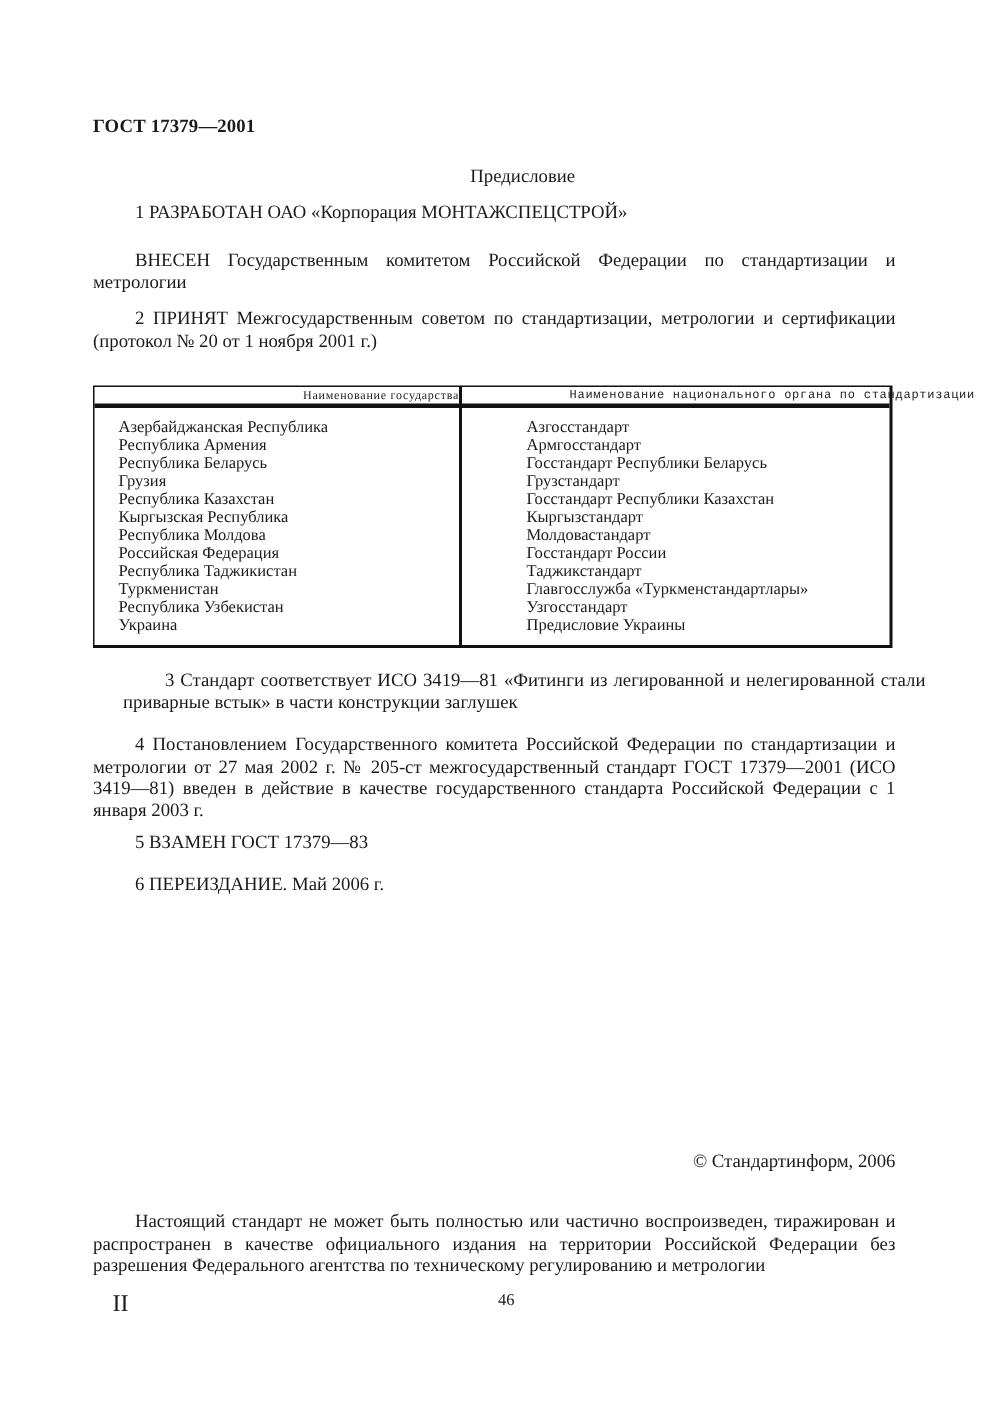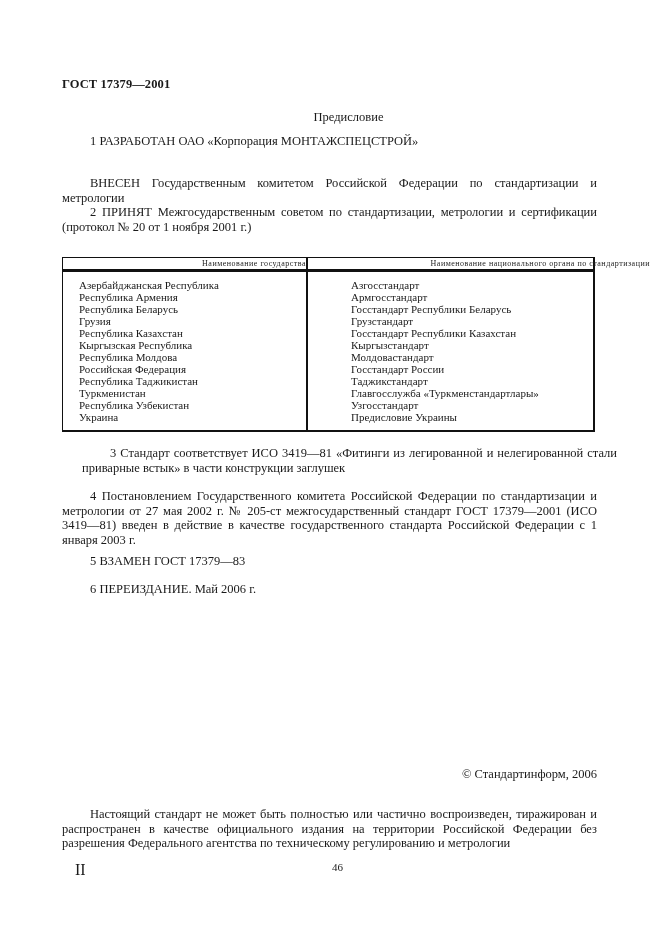--- a/index.html
+++ b/index.html
@@ -20,39 +20,39 @@
     border-top: 1px solid #111;
     border-left: 1px solid #111;
     border-right: 2px solid #111;
     border-bottom: 2px solid #111;
     box-sizing: border-box;
   }
   .tbl .hdr-bar { position: absolute; left: 0; right: 0; top: 11px; height: 3px; background: #111; }
   .tbl .vdiv { position: absolute; top: 0; bottom: 0; left: 243px; width: 2px; background: #111; }
   .tbl .hcell { position: absolute; top: 1px; height: 10px; font-size: 8px; letter-spacing: 0.5px; text-align: right; line-height: 10px; color: #222; }
   .tbl .hcell.c1 { left: 0; width: 243px; }
-  .tbl .hcell.c2 { left: 245px; width: 342px; }
+  .tbl .hcell.c2 { left: 245px; width: 342px; font-family: Liberation Mono, monospace; }
   .tbl .col { position: absolute; top: 21px; font-size: 11px; line-height: 12px; }
   .tbl .col.c1 { left: 16px; }
   .tbl .col.c2 { left: 288px; }
   .tbl .col div { white-space: nowrap; }
 
   .copy { right: 64px; text-align: right; font-size: 12.5px; line-height: 14.5px; }
   .footer-left { left: 75px; top: 861px; font-size: 16px; }
   .footer-center { left: 0; width: 661px; top: 861px; text-align: center; font-size: 11px; padding-left: 14px; box-sizing: border-box; }
 </style>
 </head>
 <body>
 
 <div class="abs doc-code">ГОСТ 17379—2001</div>
 <div class="abs heading">Предисловие</div>
 
 <div class="abs para single" style="top:134px;"><span class="indent"></span><span>1 РАЗРАБОТАН ОАО «Корпорация МОНТАЖСПЕЦСТРОЙ»</span></div>
 
-<div class="abs para" style="top:176px;"><span class="indent"></span><span>ВНЕСЕН Государственным комитетом Российской Федерации по стандартизации и метрологии</span></div>
+<div class="abs para" style="top:166px;"><span class="indent"></span><span>ВНЕСЕН Государственным комитетом Российской Федерации по стандартизации и метрологии</span></div>
 
 <div class="abs para" style="top:205px;"><span class="indent"></span><span>2 ПРИНЯТ Межгосударственным советом по стандартизации, метрологии и сертификации (протокол № 20 от 1 ноября 2001 г.)</span></div>
 
 <div class="abs tbl">
   <div class="hcell c1">Наименование государства</div>
   <div class="hcell c2">Наименование национального органа по стандартизации</div>
   <div class="hdr-bar"></div>
   <div class="vdiv"></div>
   <div class="col c1">
     <div>Азербайджанская Республика</div>

